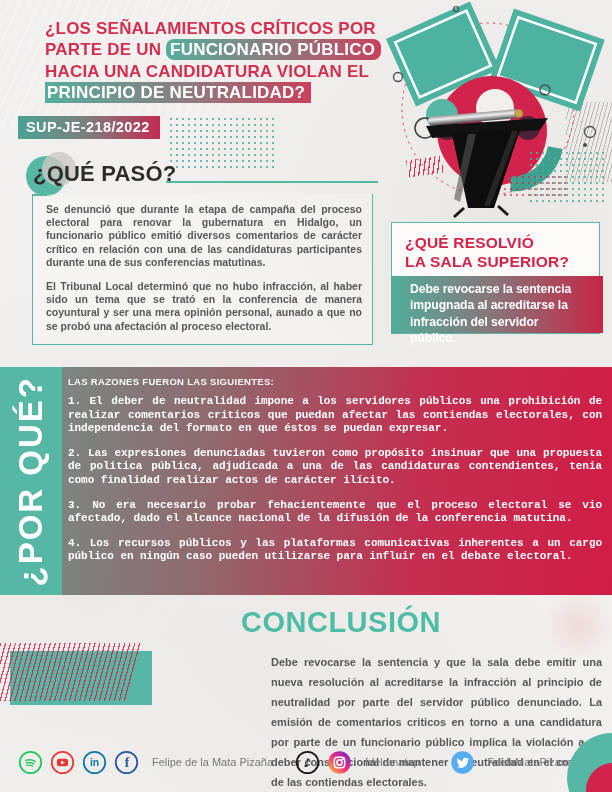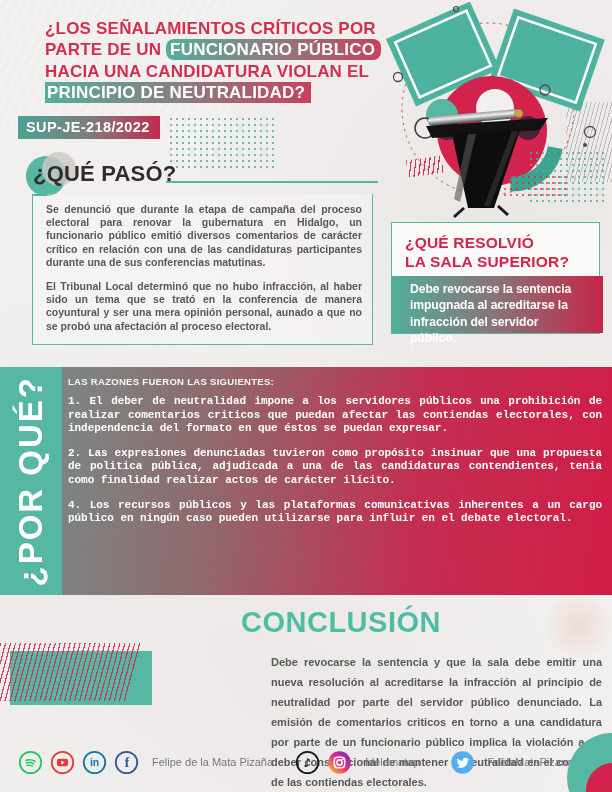--- a/index.html
+++ b/index.html
@@ -190,20 +190,21 @@
   <div class="abs qr-grad">Debe revocarse la sentencia impugnada al acreditarse la infracción del servidor público.</div>
 
   <section class="abs band">
     <div class="band-side">
       <span class="vlabel">¿POR QUÉ?</span>
     </div>
     <div class="band-content">
       <p class="band-intro">LAS RAZONES FUERON LAS SIGUIENTES:</p>
       <p class="reason">1. El deber de neutralidad impone a los servidores públicos una prohibición de realizar comentarios criticos que puedan afectar las contiendas electorales, con independencia del formato en que éstos se puedan expresar.</p>
       <p class="reason">2. Las expresiones denunciadas tuvieron como propósito insinuar que una propuesta de politica pública, adjudicada a una de las candidaturas contendientes, tenia como finalidad realizar actos de carácter ilícito.</p>
+      <p class="reason">3. No era necesario probar fehacientemente que el proceso electoral se vio afectado, dado el alcance nacional de la difusión de la conferencia matutina.</p>
       <p class="reason">4. Los recursos públicos y las plataformas comunicativas inherentes a un cargo público en ningún caso pueden utilizarse para influir en el debate electoral.</p>
     </div>
   </section>
 
   <div class="abs c-deco-teal"></div>
   <div class="abs c-deco-hatch"></div>
   <h2 class="abs c-heading" style="margin:0;">CONCLUSIÓN</h2>
   <div class="abs c-body">Debe revocarse la sentencia y que la sala debe emitir una nueva resolución al acreditarse la infracción al principio de neutralidad por parte del servidor público denunciado. La emisión de comentarios criticos en torno a una candidatura por parte de un funcionario público implica la violación a su deber constitucional de mantener la neutralidad en el contexto de las contiendas electorales.</div>
 
   <footer class="abs footer">

